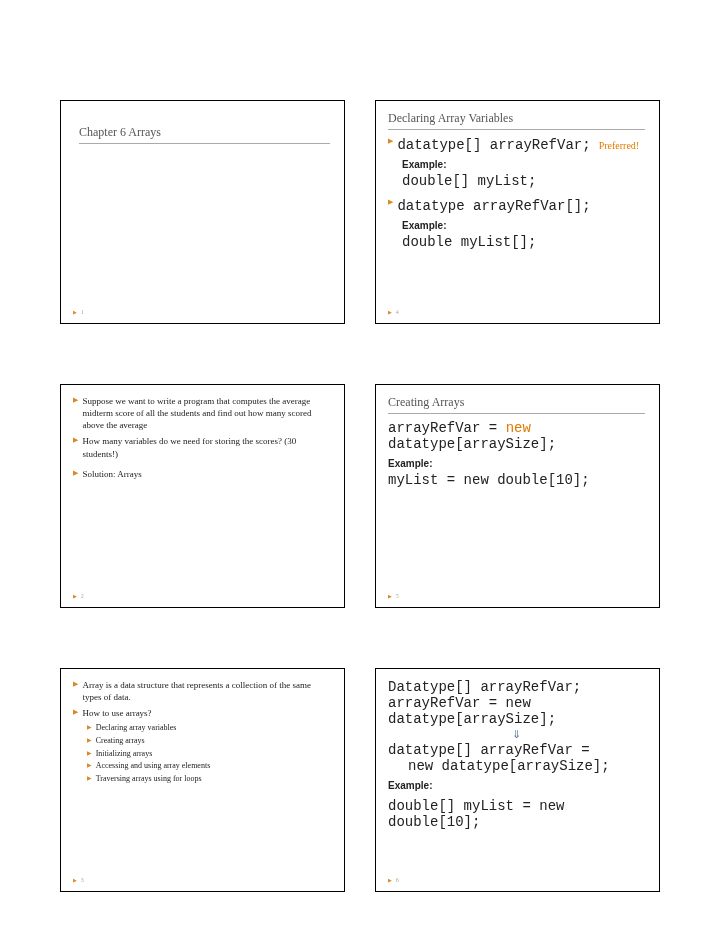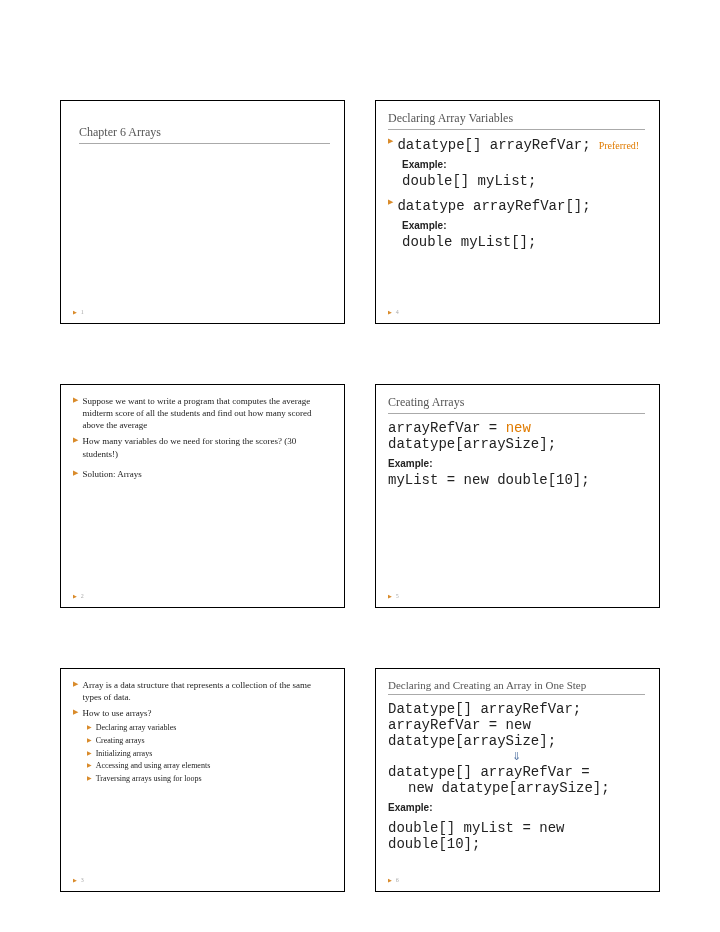--- a/index.html
+++ b/index.html
@@ -193,21 +193,20 @@
           <span>Traversing arrays using for loops</span>
         </div>
     </div>
     <div class="footer">
       <span class="tri">▶</span>
       <span>3</span>
     </div>
   </div>
 
   <div class="slide">
-    <div class="slide-title" style="font-size:11px;">Declaring and Creating an Array in One Step</div>
     <div class="slide-body">
       <div class="code">Datatype[] arrayRefVar;</div>
       <div class="code">arrayRefVar = new datatype[arraySize];</div>
       <div class="double-arrow">⇓</div>
       <div class="code">datatype[] arrayRefVar =</div>
       <div class="code code-indent2">new datatype[arraySize];</div>
       <div class="spacer-sm"></div>
       <div class="example-lbl no-indent">Example:</div>
       <div class="spacer-sm"></div>
       <div class="code">double[] myList = new double[10];</div>

